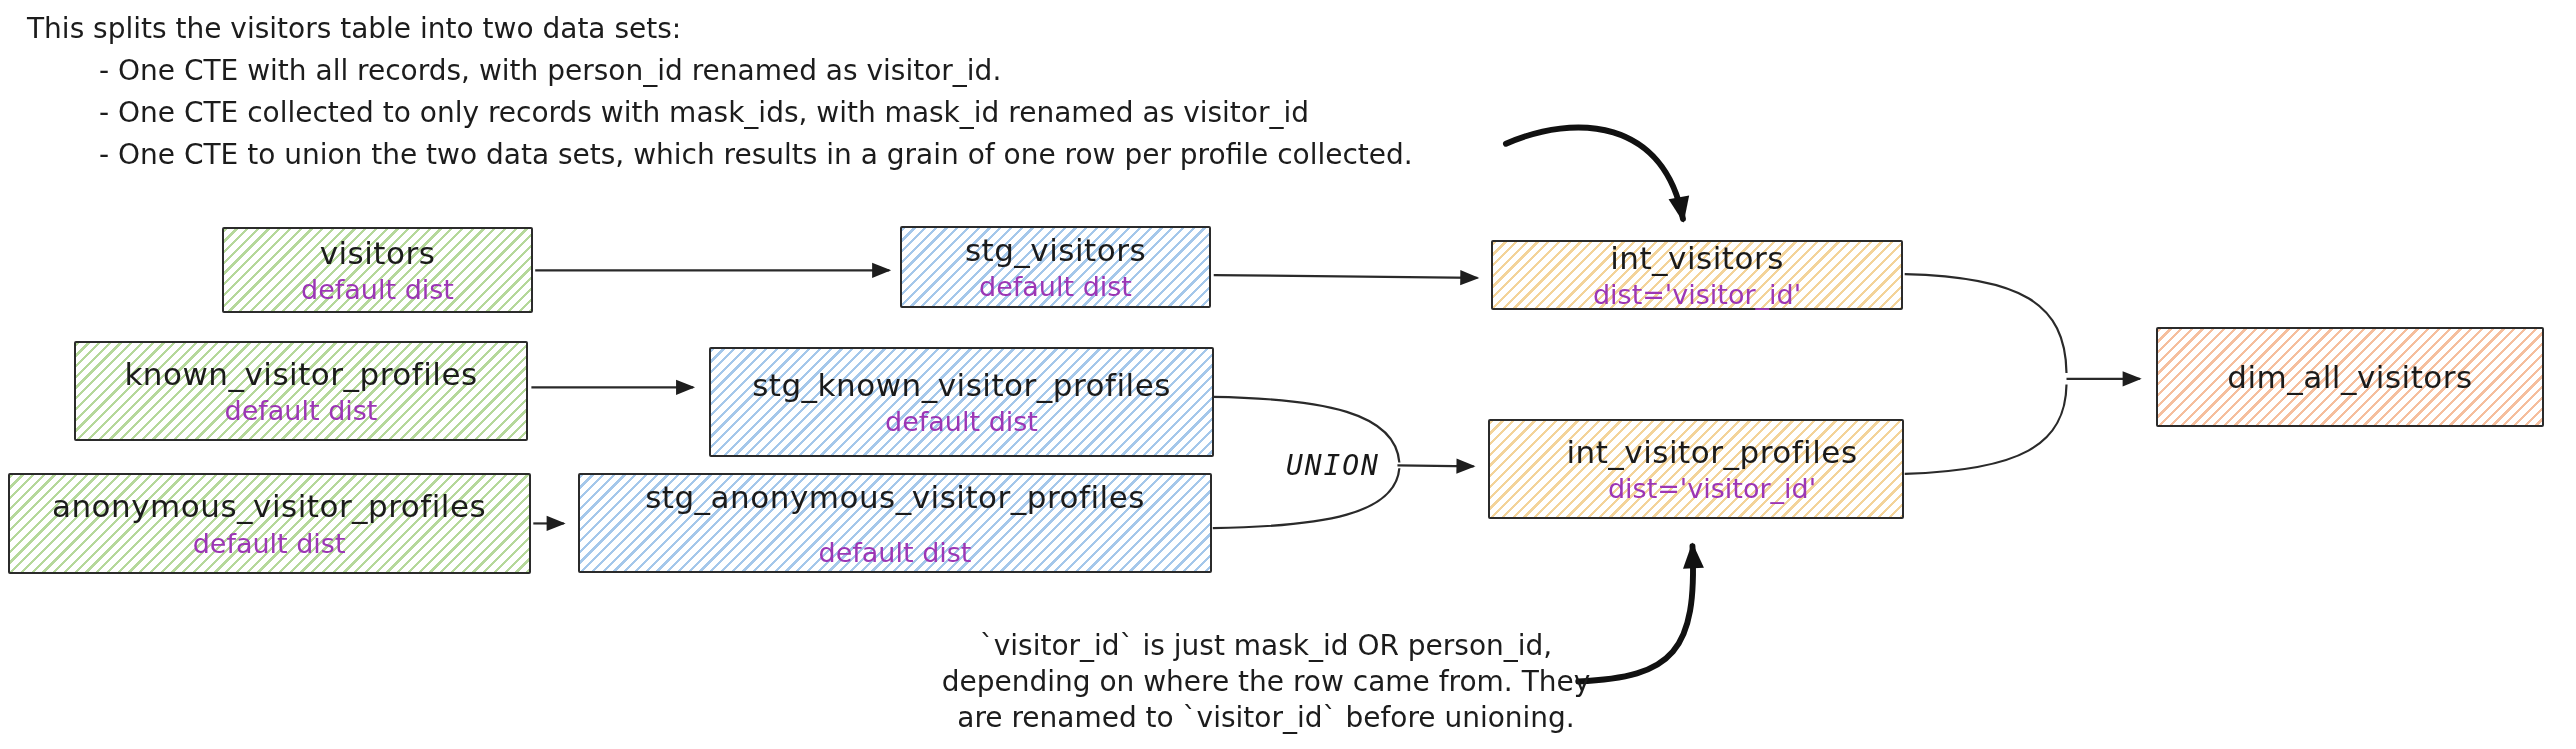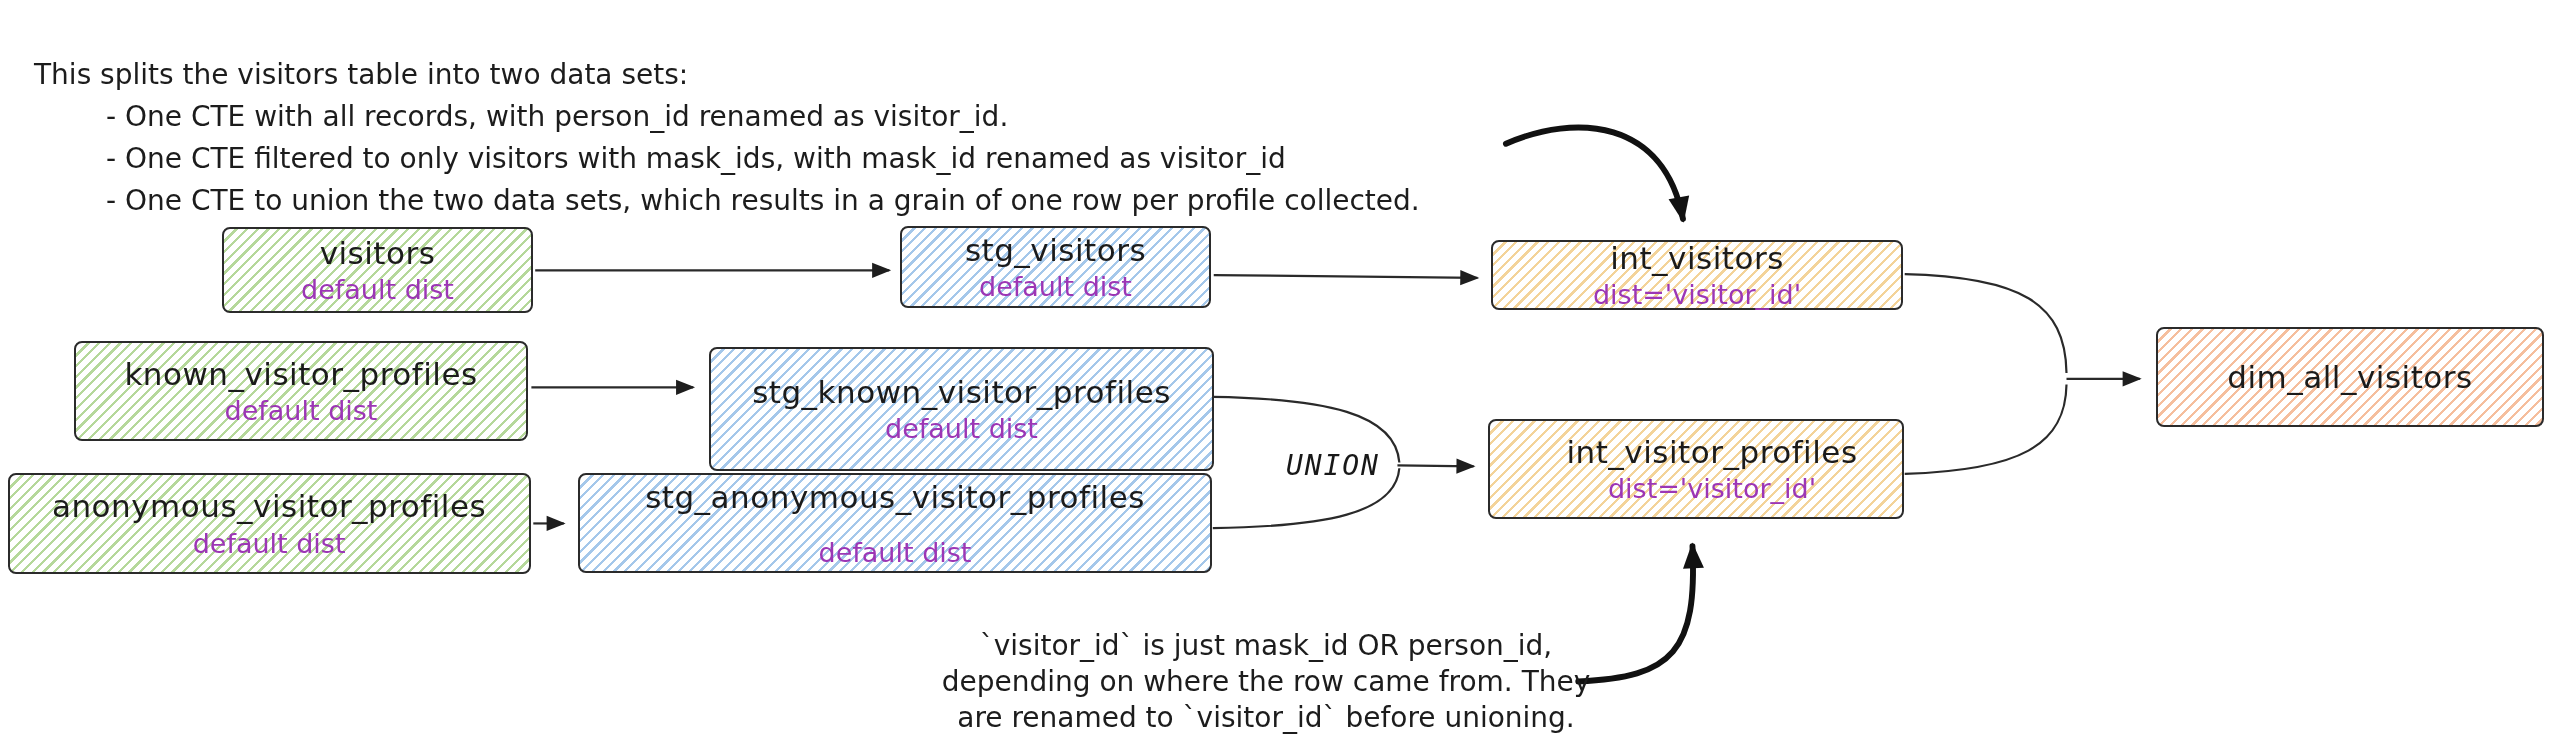--- a/index.html
+++ b/index.html
@@ -4,34 +4,34 @@
 <style>
   html,body{margin:0;padding:0;background:#ffffff;}
   body{font-family:"DejaVu Sans", sans-serif; color:#1c1c1c;}
   .canvas{position:relative;width:2576px;height:749px;background:#ffffff;overflow:hidden;}
   svg.edges{position:absolute;left:0;top:0;width:2576px;height:749px;pointer-events:none;}
 
   .node{
     position:absolute;
     box-sizing:border-box;
     border:2.4px solid #2b2b2b;
-    border-radius:8px;
+    border-radius:2px;
     display:flex;flex-direction:column;align-items:center;justify-content:center;
     gap:3.8px;
     background-color:#ffffff;
   }
   .node .title{font-size:31px;font-weight:500;color:#1b1b1b;letter-spacing:0.5px;white-space:nowrap;}
   .node .dist{font-size:27px;color:#9c36b5;white-space:nowrap;}
   .fill-green{background-image:repeating-linear-gradient(135deg, rgba(121,184,72,.55) 0 2.3px, rgba(121,184,72,0) 2.3px 7.6px);}
   .fill-blue{background-image:repeating-linear-gradient(135deg, rgba(66,139,212,.48) 0 2.3px, rgba(66,139,212,0) 2.3px 7.6px);}
   .fill-yellow{background-image:repeating-linear-gradient(135deg, rgba(232,168,52,.5) 0 2.3px, rgba(232,168,52,0) 2.3px 7.6px);}
   .fill-orange{background-image:repeating-linear-gradient(135deg, rgba(236,126,60,.5) 0 2.3px, rgba(236,126,60,0) 2.3px 7.6px);}
 
   .note{position:absolute;font-size:28px;color:#1c1c1c;}
-  .note-top{left:34px;top:7.6px;line-height:42px;white-space:nowrap;margin-top:46px;}
+  .note-top{left:27px;top:7.6px;line-height:42px;white-space:nowrap;}
   .note-top .bullet{padding-left:72px;}
   .note-bottom{left:885px;top:628px;width:762px;text-align:center;line-height:36px;}
   .union-label{
     position:absolute;left:1271px;top:449px;width:124px;text-align:center;
     font-family:"DejaVu Sans Mono", monospace;font-size:28px;font-style:italic;color:#181818;letter-spacing:1.9px;
   }
 </style>
 </head>
 <body>
 
@@ -60,21 +60,21 @@
     </g>
     <g fill="none" stroke="#111111" stroke-width="6.2" stroke-linecap="round">
       <path d="M 1582 151 C 1655 119 1748 125 1768 230" marker-end="url(#ahb)"></path>
       <path d="M 1658 716 C 1758 712 1783 684 1778 574" marker-end="url(#ahb)"></path>
     </g>
   </svg>
 
   <div class="note note-top">
     <div>This splits the visitors table into two data sets:</div>
     <div class="bullet">- One CTE with all records, with person_id renamed as visitor_id.</div>
-    <div class="bullet">- One CTE filtered to only visitors with mask_ids, with mask_id renamed as visitor_id</div>
+    <div class="bullet">- One CTE collected to only records with mask_ids, with mask_id renamed as visitor_id</div>
     <div class="bullet">- One CTE to union the two data sets, which results in a grain of one row per profile collected.</div>
   </div>
 
   <div class="node fill-green" style="left:222px;top:227px;width:311px;height:86px;">
     <div class="title">visitors</div>
     <div class="dist">default dist</div>
   </div>
 
   <div class="node fill-blue" style="left:900px;top:226px;width:311px;height:82px;">
     <div class="title">stg_visitors</div>
@@ -84,21 +84,21 @@
   <div class="node fill-yellow" style="left:1491px;top:240px;width:412px;height:70px;">
     <div class="title">int_visitors</div>
     <div class="dist">dist='visitor_id'</div>
   </div>
 
   <div class="node fill-green" style="left:74px;top:341px;width:454px;height:100px;">
     <div class="title">known_visitor_profiles</div>
     <div class="dist">default dist</div>
   </div>
 
-  <div class="node fill-blue" style="left:709px;top:347px;width:505px;height:124px;">
+  <div class="node fill-blue" style="left:709px;top:347px;width:505px;height:110px;">
     <div class="title">stg_known_visitor_profiles</div>
     <div class="dist">default dist</div>
   </div>
 
   <div class="node fill-green" style="left:7.6px;top:473px;width:523px;height:101px;">
     <div class="title">anonymous_visitor_profiles</div>
     <div class="dist">default dist</div>
   </div>
 
   <div class="node fill-blue" style="left:578px;top:473px;width:634px;height:100px;gap:22px;">

